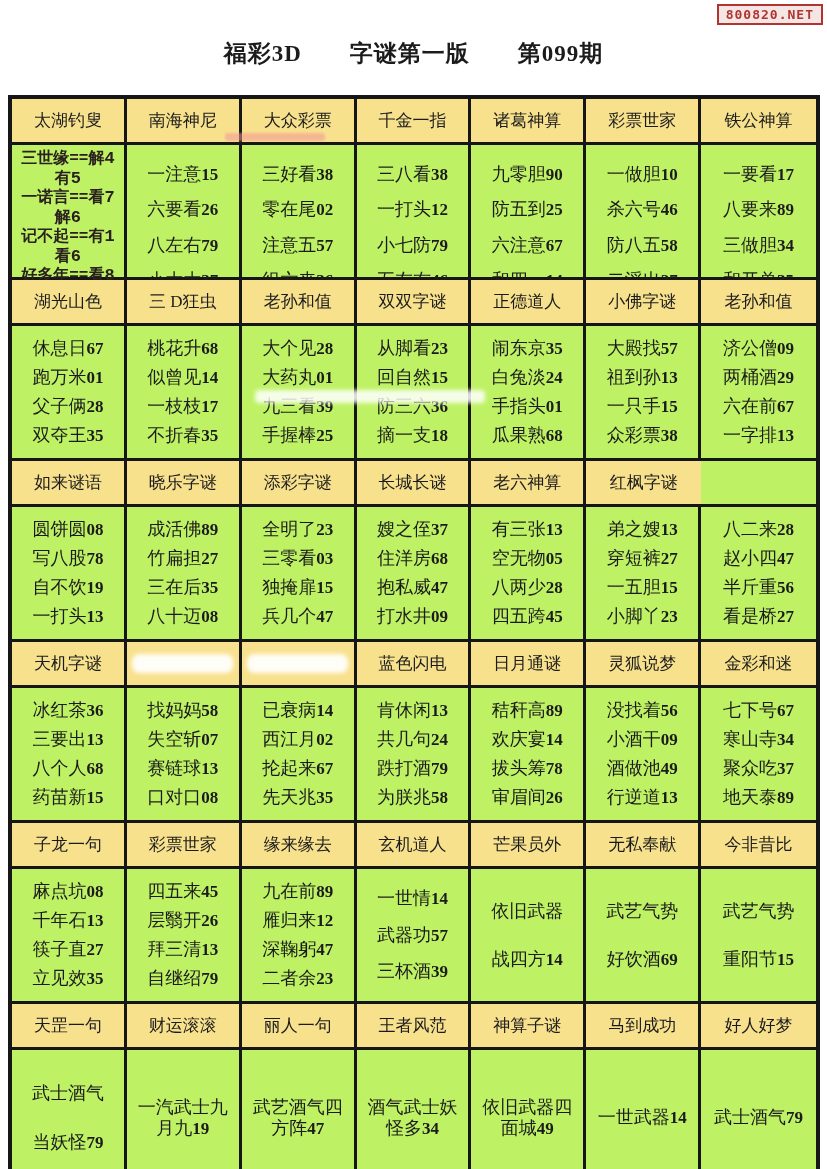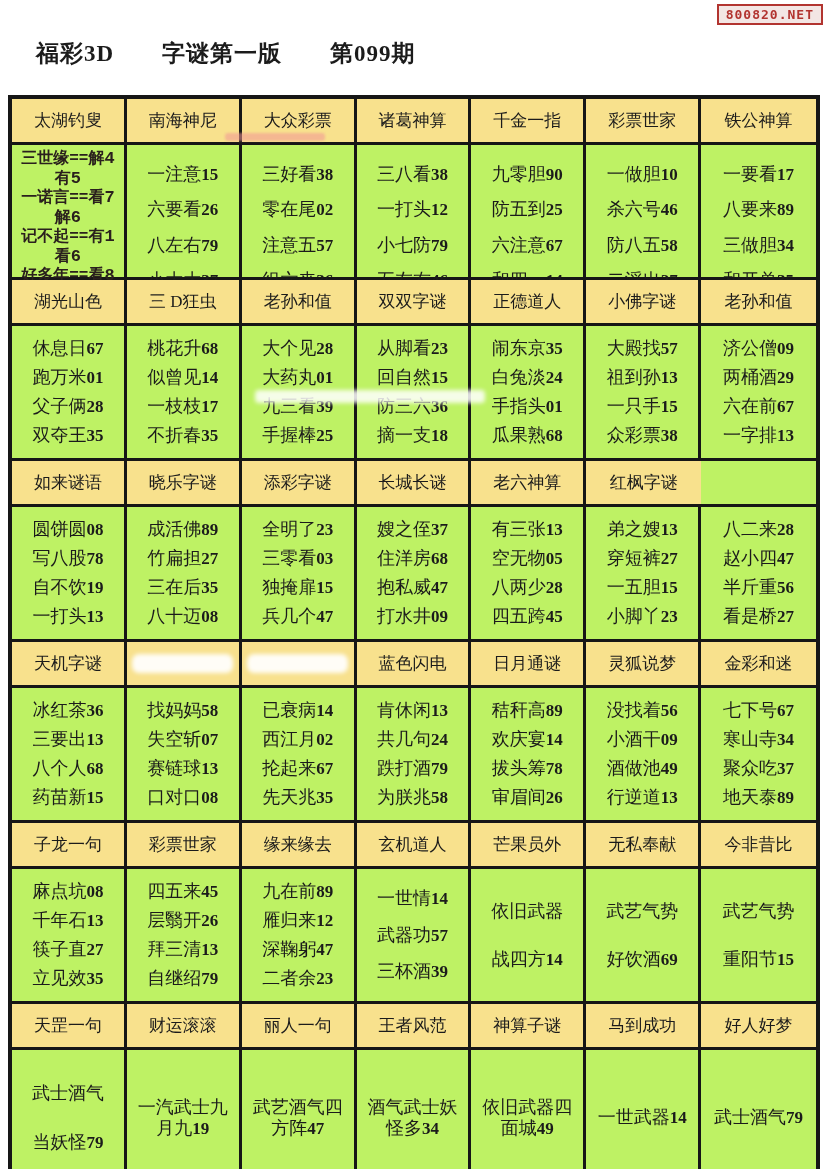--- a/index.html
+++ b/index.html
@@ -1,20 +1,20 @@
 <!DOCTYPE html>
 <html><head>
 <meta charset="utf-8">
 <style>
   html,body{margin:0;padding:0;background:#ffffff;}
   body{width:827px;height:1169px;position:relative;font-family:"Liberation Serif","DejaVu Serif",serif;color:#1b1b1b;overflow:hidden;}
 
   
   .top-area{position:relative;height:75px;}
-  .page-title{position:absolute;left:0;right:0;bottom:6px;text-align:left;font-size:23px;font-weight:bold;letter-spacing:1px;white-space:pre;padding-left:36px;}
+  .page-title{position:absolute;left:0;right:0;bottom:6px;text-align:center;font-size:23px;font-weight:bold;letter-spacing:1px;white-space:pre;}
   .watermark{position:absolute;top:4px;right:4px;border:2px solid #b23430;background:#f3e6e4;color:#b23430;font-family:"DejaVu Sans Mono","Liberation Mono",monospace;font-size:13px;font-weight:bold;padding:1px 7px;letter-spacing:1px;}
 
   
   .tbl{position:absolute;left:8px;right:7px;top:75px;border:4px solid #161616;background:#bef264;margin-top:20px;}
   .row{display:grid;grid-template-columns:repeat(7,1fr);box-sizing:border-box;border-bottom:3px solid #161616;}
   .tbl .row:last-child{border-bottom:none;}
   .header-row{height:46px;}
   .content-row{height:135px;}
   .hcell{position:relative;background:#f8e18d;display:flex;align-items:center;justify-content:center;border-right:3px solid #161616;box-sizing:border-box;font-size:17px;}
   .ccell{display:flex;flex-direction:column;align-items:center;justify-content:space-evenly;border-right:3px solid #161616;box-sizing:border-box;font-size:18px;text-align:center;padding:4px 6px;line-height:1.15;}
@@ -38,24 +38,24 @@
       <div class="hcell">
         <span>太湖钓叟</span>
       </div>
       <div class="hcell">
         <span>南海神尼</span>
       </div>
       <div class="hcell">
         <span>大众彩票</span>
       </div>
       <div class="hcell">
+        <span>千金一指</span>
+      </div>
+      <div class="hcell">
         <span>诸葛神算</span>
-      </div>
-      <div class="hcell">
-        <span>千金一指</span>
       </div>
       <div class="hcell">
         <span>彩票世家</span>
       </div>
       <div class="hcell">
         <span>铁公神算</span>
       </div>
     </div>
     <div class="row content-row">
       <div class="ccell bold-cell">

